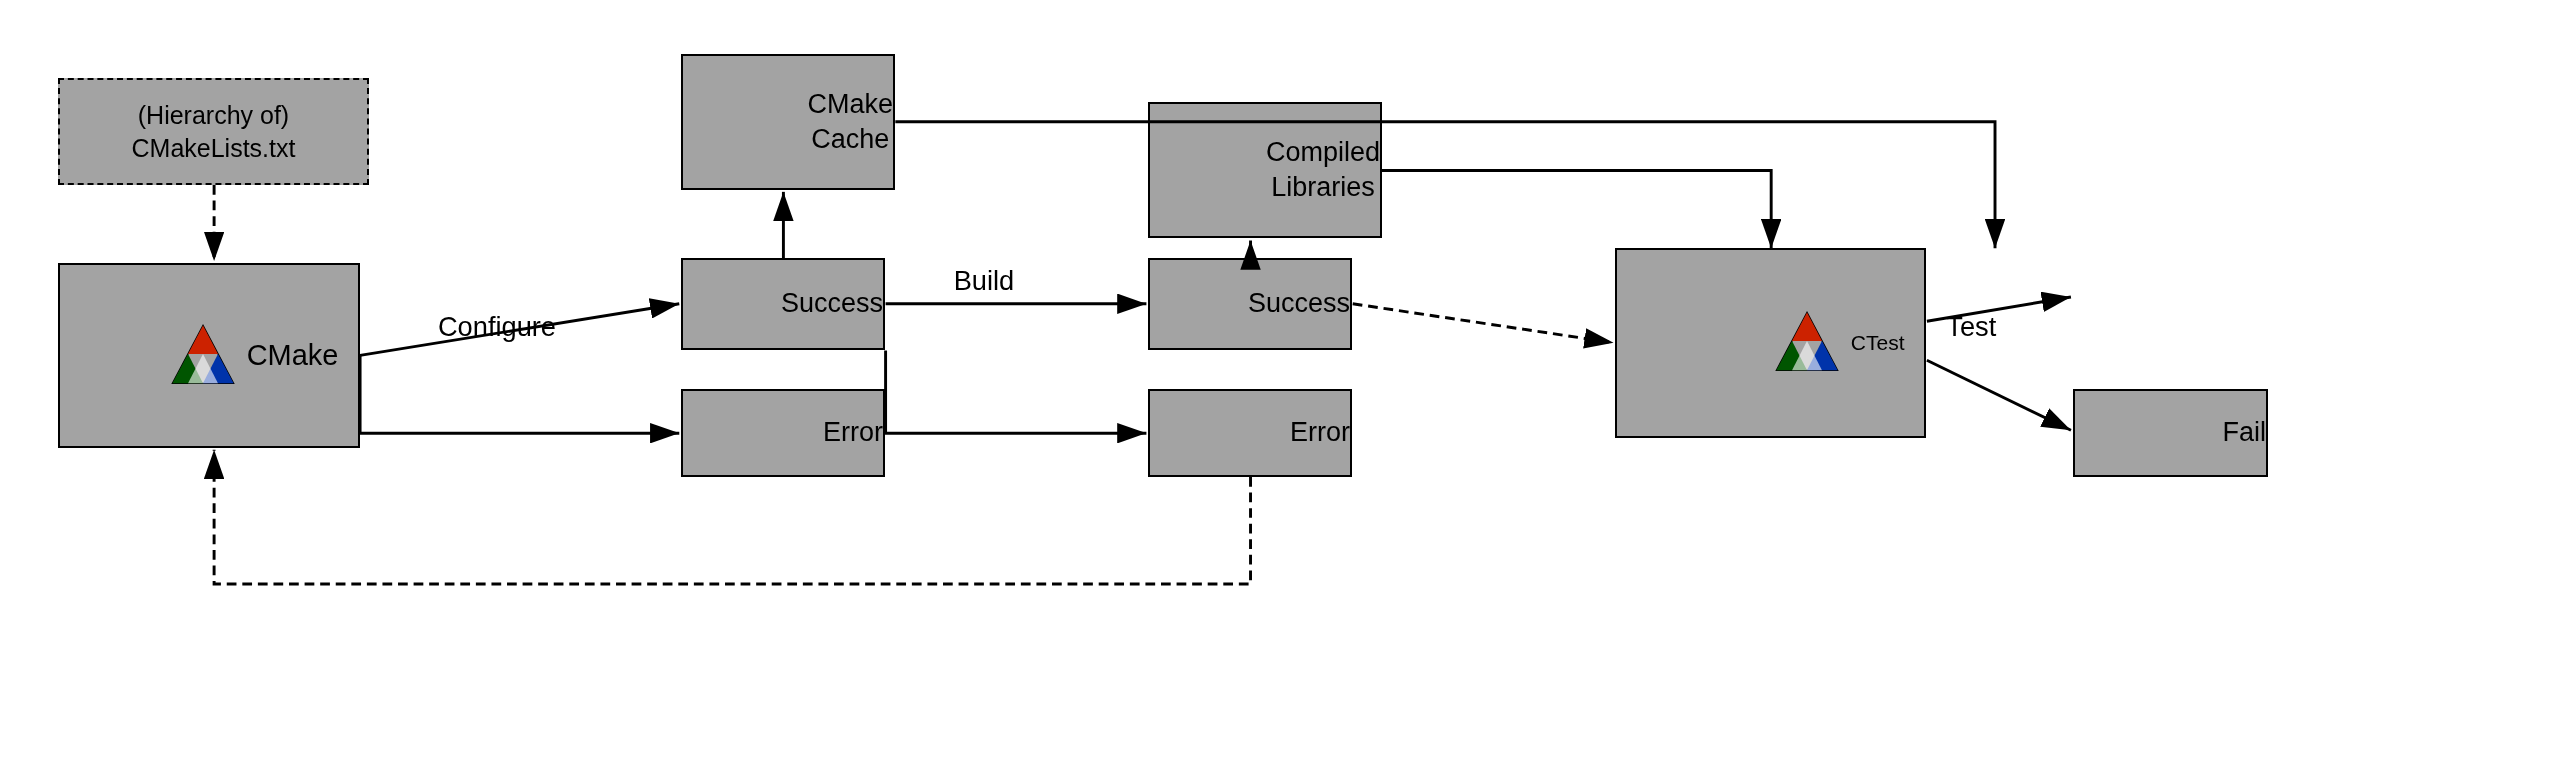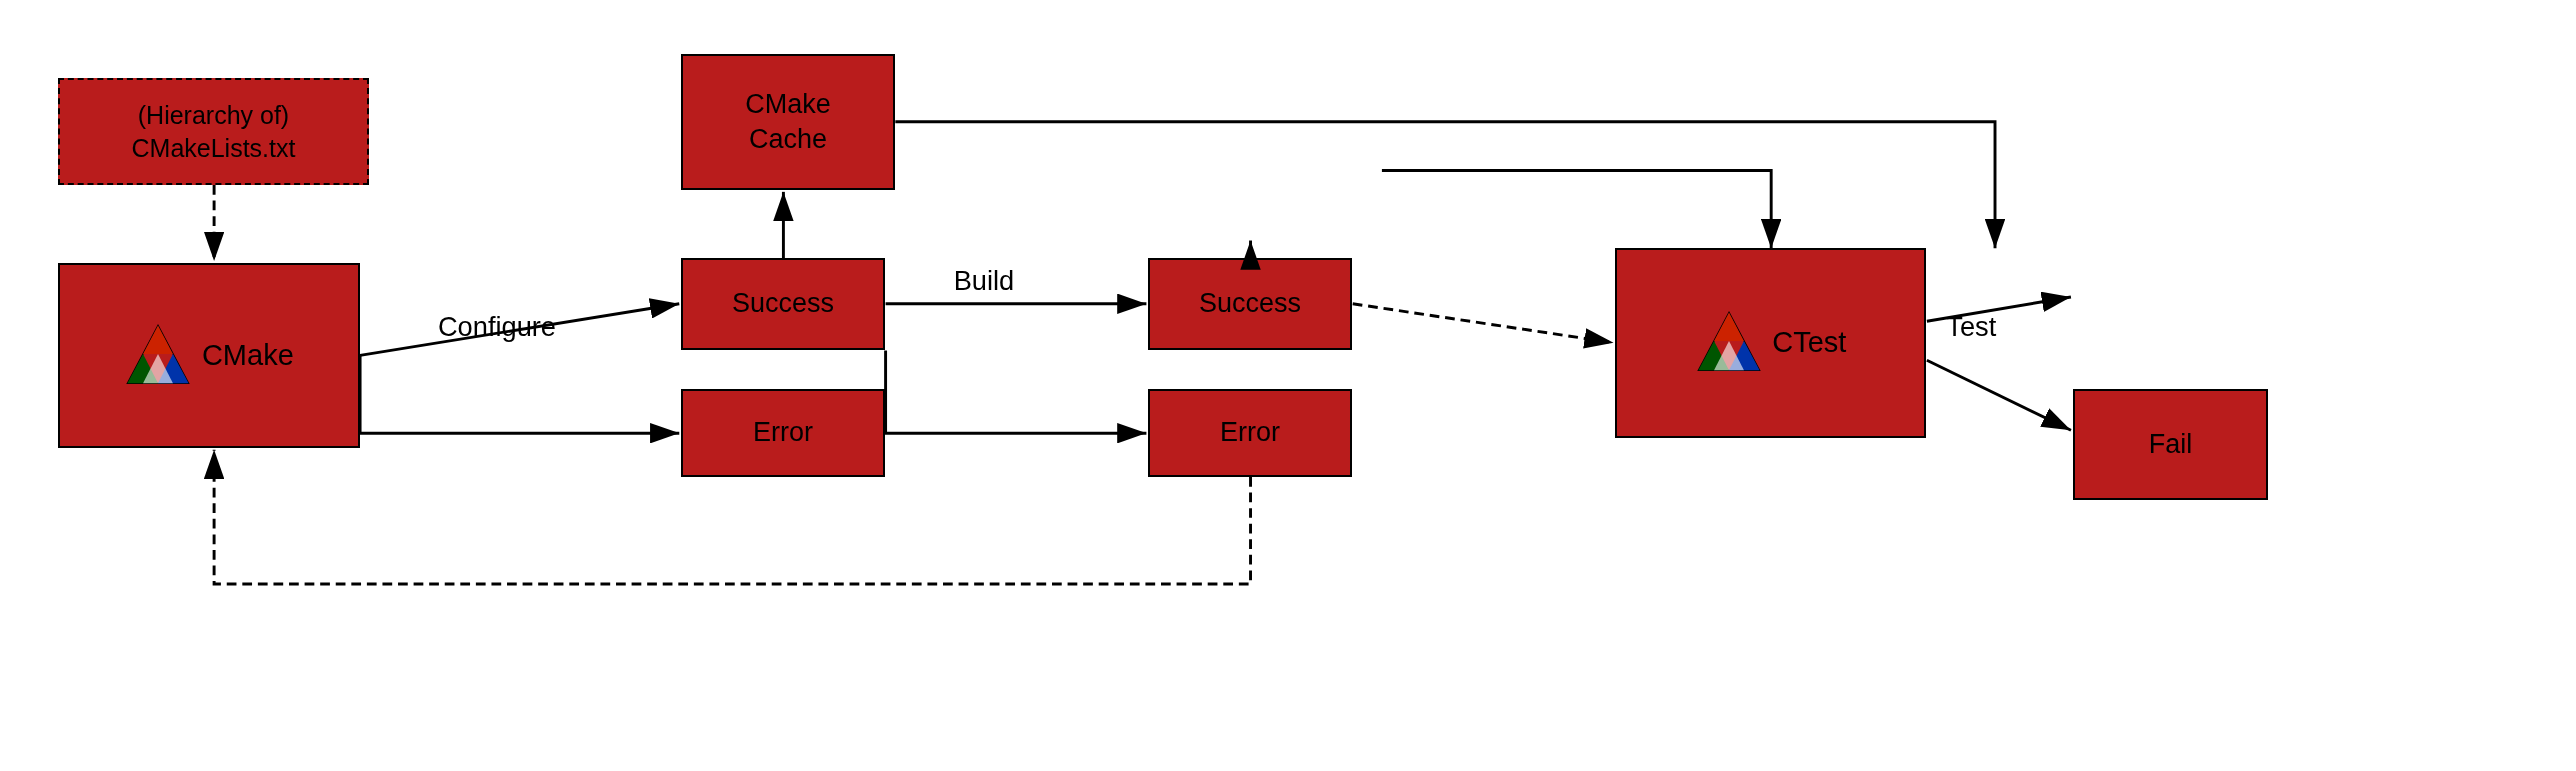--- a/index.html
+++ b/index.html
@@ -12,24 +12,24 @@
       position: relative;
     }
     .diagram {
       position: relative;
       width: 2576px;
       height: 772px;
     }
     .box {
       position: absolute;
       border: 2.4px solid #000;
-      background: #b91c1c;
+      background: #a3a3a3;
       display: flex;
       align-items: center;
-      justify-content: center;
+      justify-content: flex-end;
       font-size: 27px;
       font-weight: normal;
       text-align: center;
       line-height: 1.3;
     }
     .box-dashed {
       border-style: dashed;
     }
     svg.arrows {
       position: absolute;
@@ -81,42 +81,45 @@
   </div>
 
   <div class="box" style="left:681px; top:258px; width:204px; height:92px; font-size:27px;">
     <span>Success</span>
   </div>
 
   <div class="box" style="left:681px; top:389px; width:204px; height:88px; font-size:27px;">
     <span>Error</span>
   </div>
 
+  <div class="box" style="left:1148px; top:102px; width:234px; height:136px; font-size:27px; text-align:center;">
+    <span>Compiled<br>Libraries</span>
+  </div>
 
   <div class="box" style="left:1148px; top:258px; width:204px; height:92px; font-size:27px;">
     <span>Success</span>
   </div>
 
   <div class="box" style="left:1148px; top:389px; width:204px; height:88px; font-size:27px;">
     <span>Error</span>
   </div>
 
   <div class="box box-with-logo" style="left:1615px; top:248px; width:311px; height:190px;">
     <svg class="cmake-logo" viewBox="0 0 100 100">
       <polygon points="50,5 95,90 5,90" fill="none" stroke="#000" stroke-width="2"></polygon>
       <polygon points="50,5 72,47 28,47" fill="#CC2200"></polygon>
       <polygon points="72,47 95,90 50,90" fill="#0033AA"></polygon>
       <polygon points="28,47 50,90 5,90" fill="#005500"></polygon>
       <polygon points="50,47 72,90 28,90" fill="#fff" opacity="0.6"></polygon>
     </svg>
-    <span style="font-size:29px;">CTest</span>
+    <span style="font-size:21px;">CTest</span>
   </div>
 
 
-  <div class="box" style="left:2073px; top:389px; width:195px; height:111px; font-size:27px;">
+  <div class="box" style="left:2073px; top:389px; width:195px; height:88px; font-size:27px;">
     <span>Fail</span>
   </div>
 
   <svg class="arrows" viewBox="0 0 2647 793" width="2576" height="772">
     <defs>
 
       <marker id="arrowhead" markerWidth="10" markerHeight="7" refX="10" refY="3.5" orient="auto">
         <polygon points="0 0, 10 3.5, 0 7" fill="#000"></polygon>
       </marker>
 

